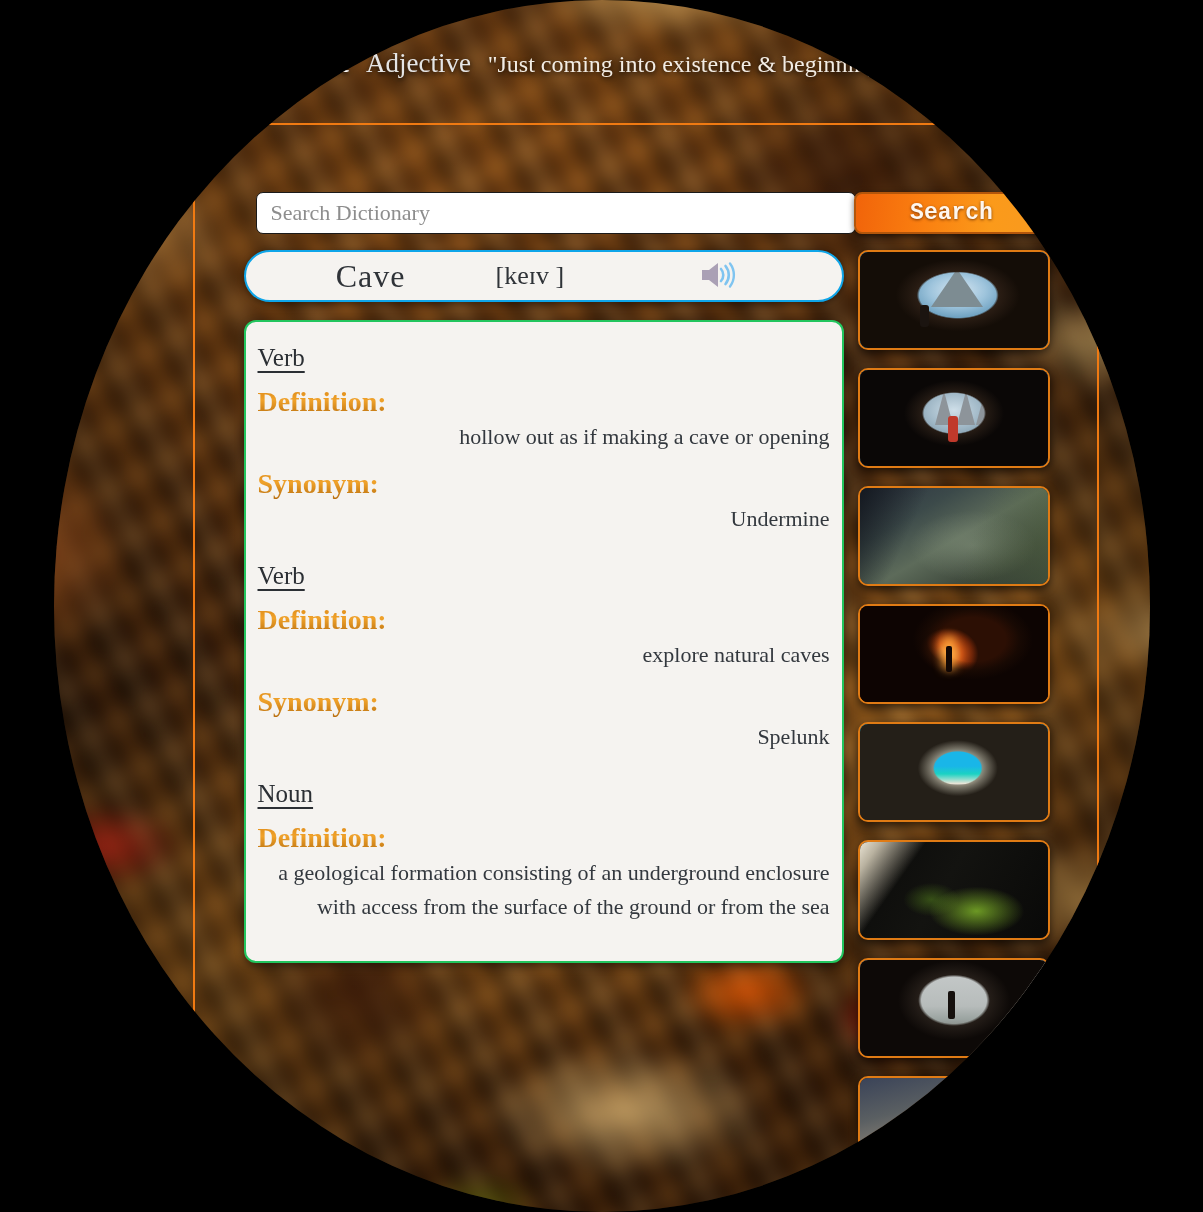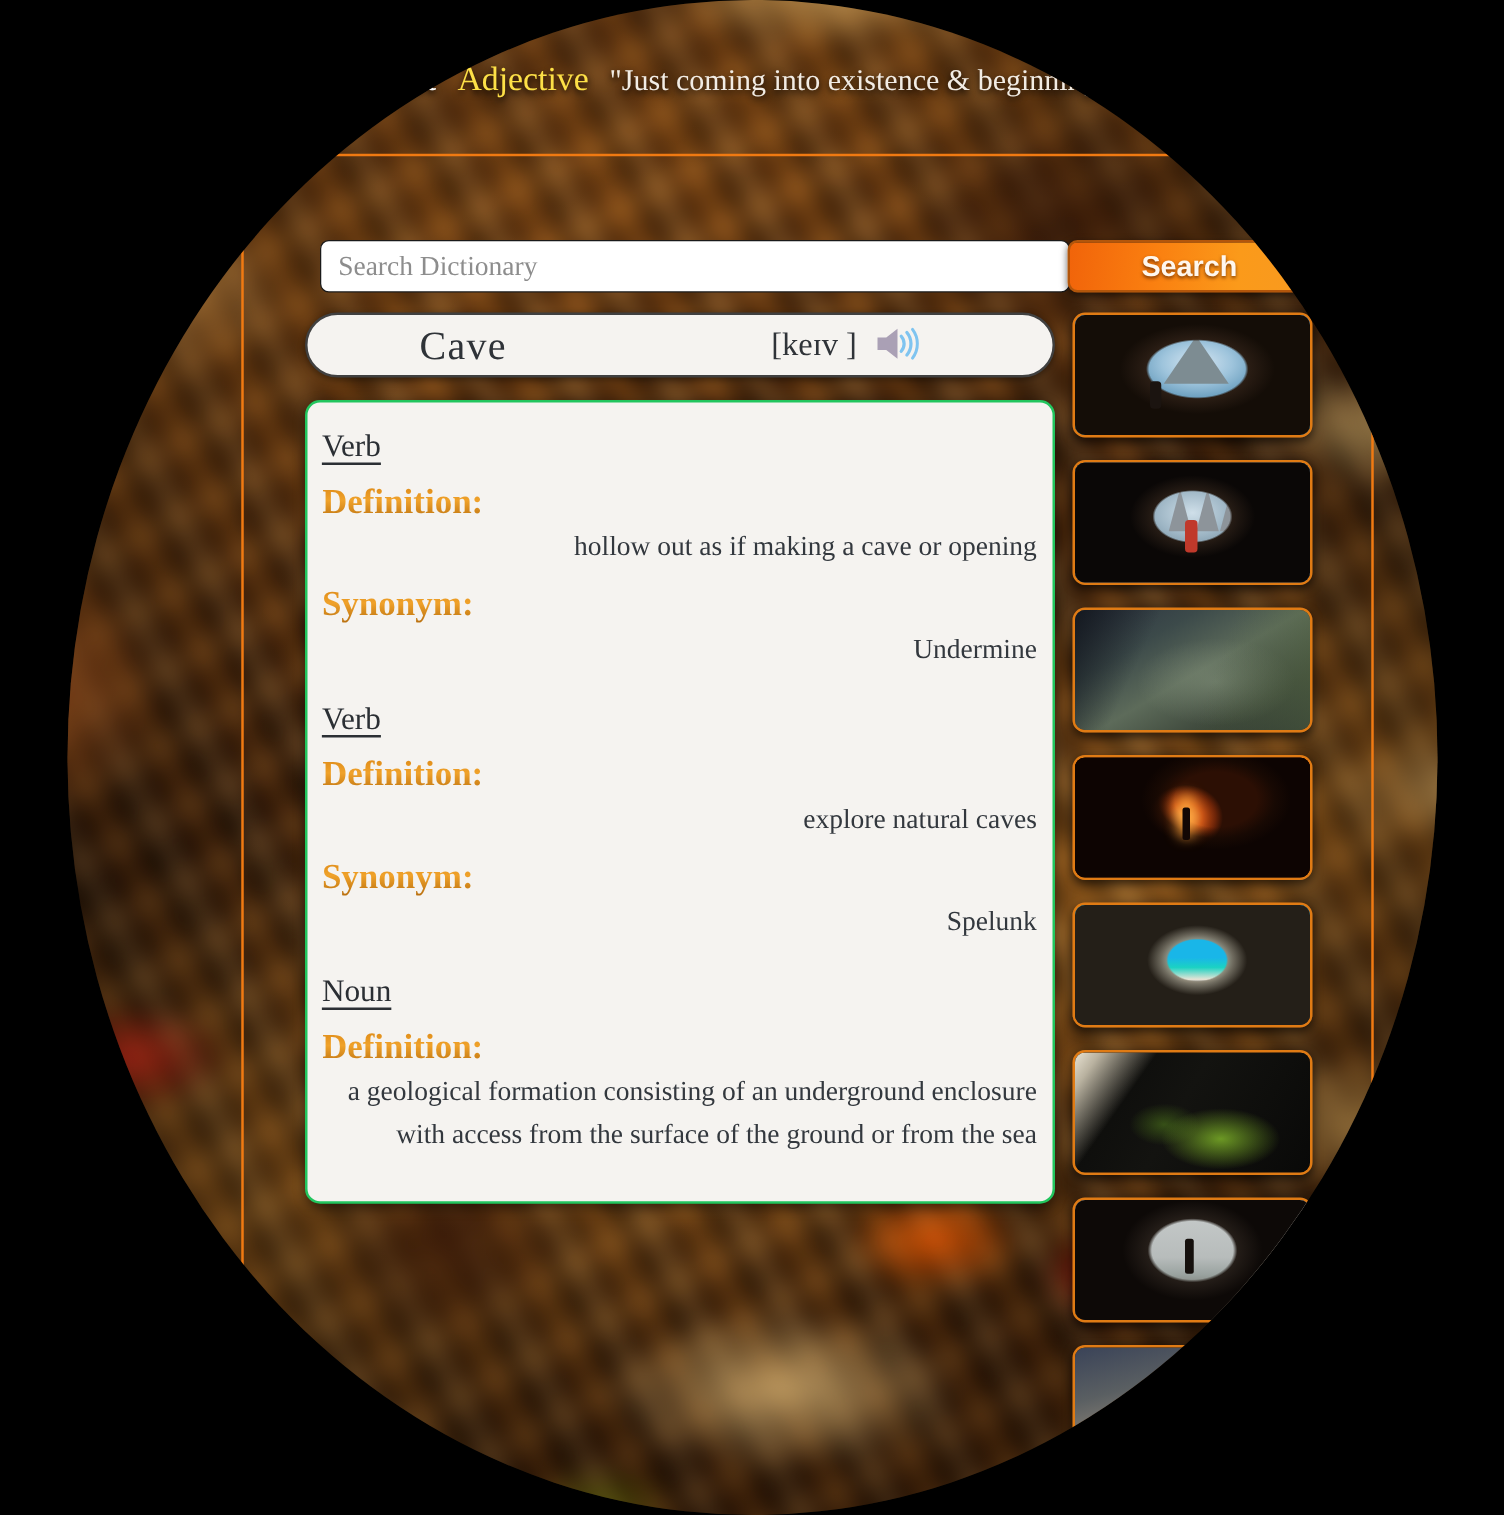--- a/index.html
+++ b/index.html
@@ -69,21 +69,21 @@
     border-bottom:2px solid #f07a12;
     box-sizing:border-box;
     overflow:hidden;
   }
   #wod{
     position:absolute;left:50%;top:50px;transform:translateX(-50%);
     white-space:nowrap;font-size:27px;line-height:1;
     text-shadow:0 2px 5px rgba(0,0,0,.85);
   }
   #wod .wod-word{color:#ffffff;font-weight:bold;letter-spacing:.5px;}
-  #wod .wod-pos{color:#fde047;padding:0 10px;}
+  #wod .wod-pos{color:#e5e5e5;padding:0 10px;}
   #wod .wod-def{color:#f2ece4;font-size:24px;}
 
   
   #frame{
     position:absolute;left:139px;top:125px;width:906px;height:1090px;
     border-left:2px solid #f07a12;
     border-right:2px solid #f07a12;
     box-sizing:border-box;
   }
 
@@ -99,29 +99,29 @@
     position:absolute;left:0;top:0;width:600px;height:42px;
     box-sizing:border-box;
     background:#ffffff;border:1px solid #1a1a1a;border-radius:7px;
     padding:0 14px;font-family:"Liberation Serif", serif;font-size:22px;color:#3b3b3b;
     outline:none;
   }
   #search-input::placeholder{color:#8d8d8d;}
 
   #word-card{
     position:absolute;left:0;top:58px;width:600px;height:52px;
-    background:#f5f3f0;border:2px solid #404040;border-radius:26px;
+    background:#f5f3f0;border:2px solid #0ea5e9;border-radius:26px;
     display:flex;align-items:center;box-sizing:border-box;
     box-shadow:0 2px 6px rgba(0,0,0,.45);
   }
   #word-text{
     width:250px;text-align:center;font-size:32px;color:#2f3338;letter-spacing:1px;
   }
   #word-phonetic{
-    width:190px;text-align:right;font-size:26px;color:#2f3338;
+    width:190px;text-align:left;font-size:26px;color:#2f3338;
   }
   #speaker-btn{
     width:110px;display:flex;align-items:center;justify-content:flex-start;
     padding-left:12px;background:none;border:none;cursor:pointer;
   }
 
   #defs-card{
     position:absolute;left:0;top:128px;width:600px;
     background:#f5f3f0;border:2px solid #22c55e;border-radius:12px;
     box-sizing:border-box;padding:14px 12px 18px 12px;
@@ -142,21 +142,21 @@
   .val.indent{padding-left:16px;}
 
   
   .right-col{
     position:absolute;left:610px;top:0;width:206px;
   }
   #search-btn{
     width:196px;height:42px;border-radius:8px;cursor:pointer;
     border:2px solid #b3560b;box-sizing:border-box;
     background:linear-gradient(95deg,#f1640a 0%,#fa7f10 35%,#fb9a1a 70%,#f79a20 100%);
-    color:#fff7ee;font-family:Liberation Sans, sans-serif;font-size:23px;font-weight:bold;
+    color:#fff7ee;font-family:Liberation Mono, monospace;font-size:23px;font-weight:bold;
     text-shadow:0 1px 3px rgba(90,35,0,.8);
     box-shadow:0 2px 6px rgba(0,0,0,.55);
   }
   #thumbs{position:absolute;left:4px;top:58px;width:196px;}
   .thumb{
     position:relative;width:192px;height:100px;margin-bottom:18px;
     border:2px solid #e07b14;border-radius:10px;overflow:hidden;
     box-sizing:border-box;cursor:pointer;
     box-shadow:0 3px 8px rgba(0,0,0,.6);
   }

